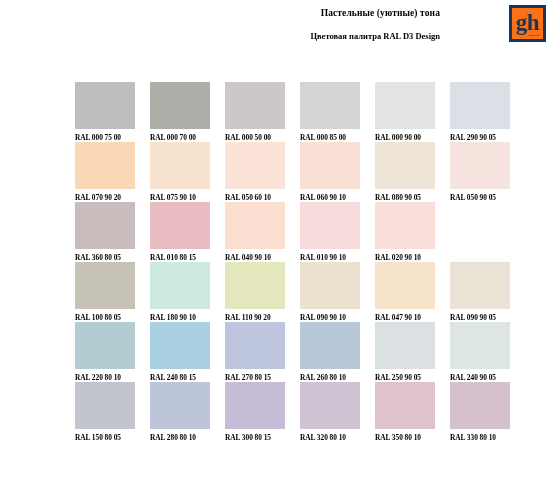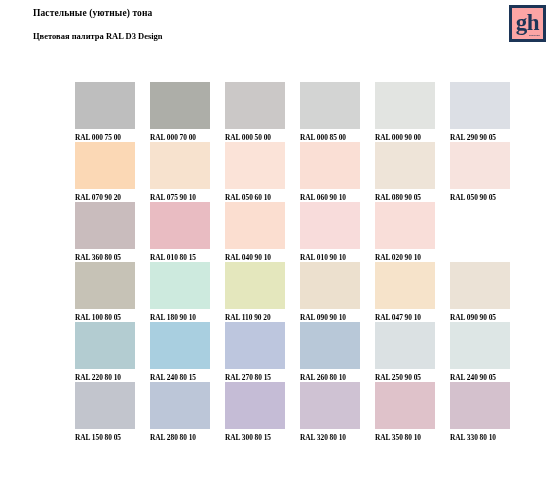--- a/index.html
+++ b/index.html
@@ -21,22 +21,21 @@
     position: relative;
   }
 
   
   .header {
     position: relative;
     padding-top: 6px;
   }
   .title-block {
     width: 440px;
-    text-align: left;
-    padding-left: 33px;
+    text-align: right;
   }
   .title {
     font-size: 9.5px;
     font-weight: bold;
     letter-spacing: 0.1px;
     margin: 0;
     padding: 0 0 2px 0;
     line-height: 14px;
     white-space: nowrap;
   }
@@ -59,21 +58,21 @@
     white-space: nowrap;
   }
 
   
   .logo {
     position: absolute;
     top: 5px;
     right: 14px;
     width: 37px;
     height: 37px;
-    background: #fca5a5;
+    background: #f97316;
     border: 3px solid #1c3557;
     box-sizing: border-box;
     display: flex;
     align-items: center;
     justify-content: center;
   }
   .logo-inner {
     position: relative;
     width: 100%;
     height: 100%;

